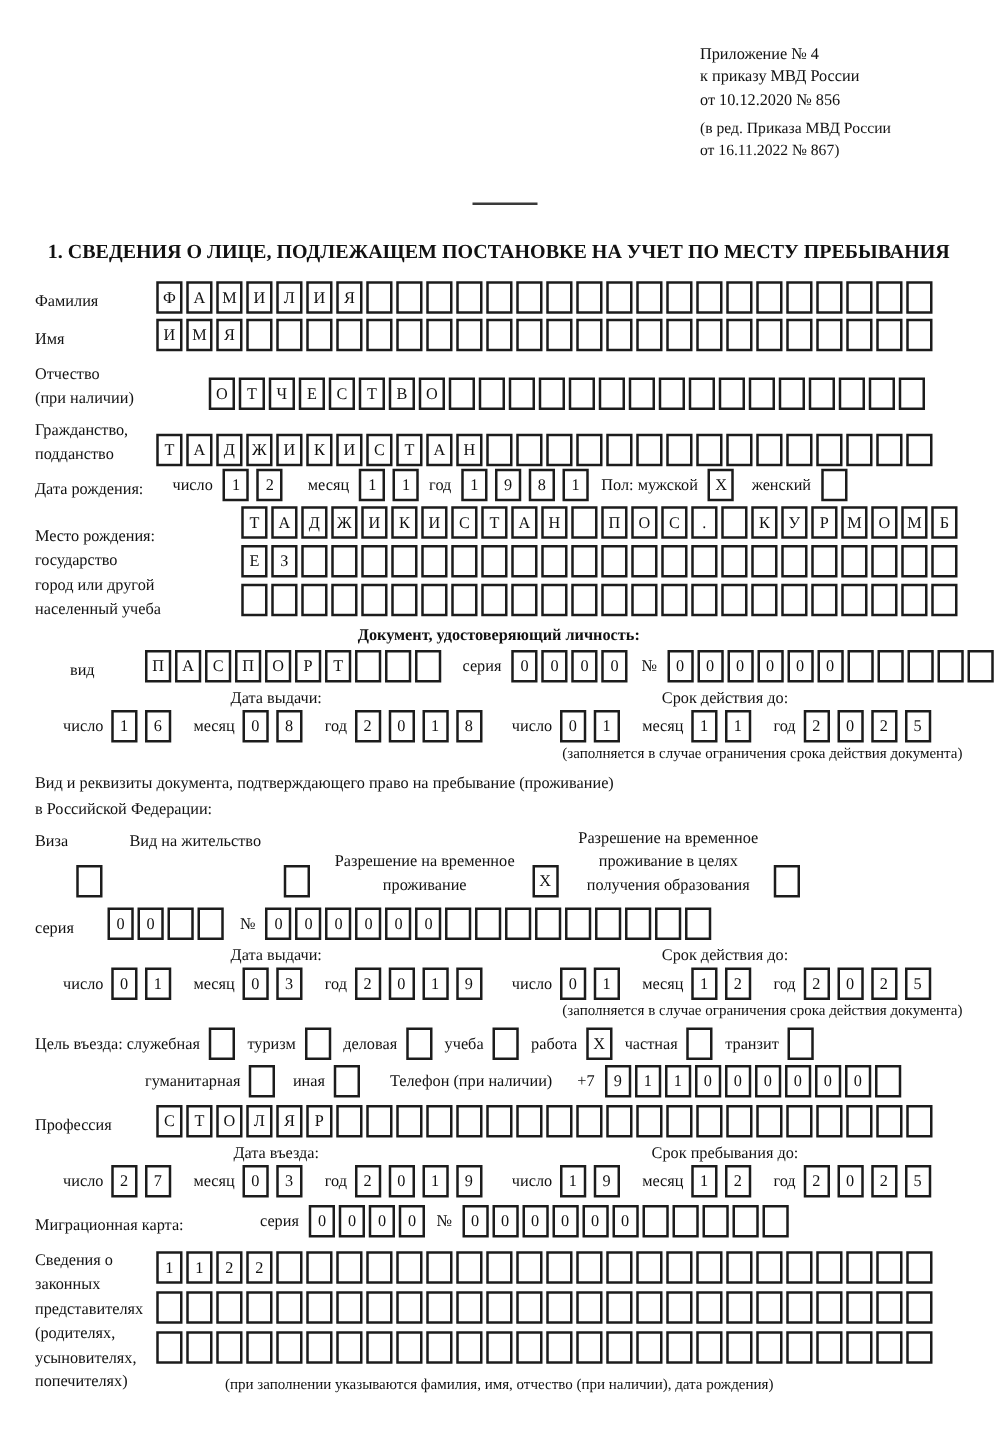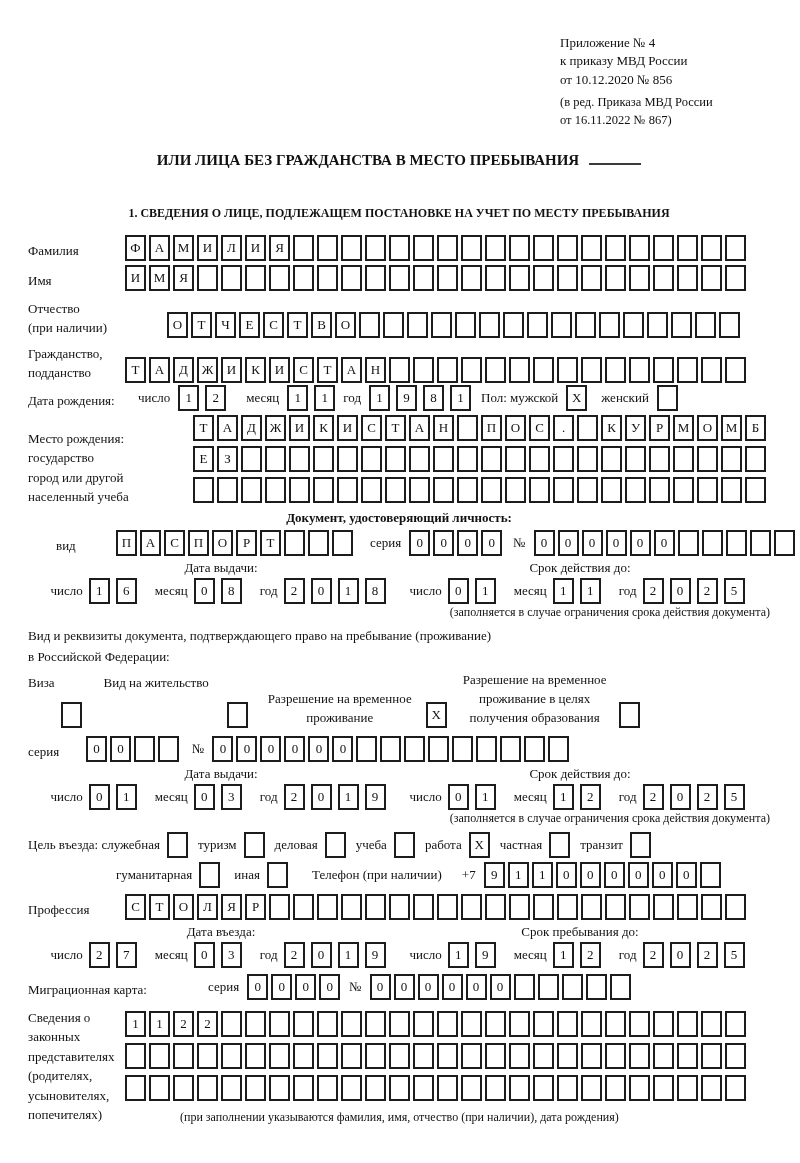--- a/index.html
+++ b/index.html
@@ -9,21 +9,21 @@
 
   
   .hdr { margin-left. : 0; margin-left: 532px; line-height: 1.42; }
   .hdr .l { white-space: nowrap; }
   .hdr .sub { font-size: 12.5px; margin-top: 5px; line-height: 1.4; }
   .forma { text-align: right; font-weight: bold; font-size: 14px; margin-top: 12px; letter-spacing: .5px; }
 
   
   .title { text-align: center; font-weight: bold; font-size: 15px; line-height: 1.5; margin-top: 20px; }
   .uline { display: inline-block; width: 52px; border-bottom: 2px solid #3a3a3a; height: 14px; margin-left: 10px; }
-  .sect { text-align: center; font-weight: bold; font-size: 12px; margin-top: 34px; white-space: nowrap; }
+  .sect { text-align: center; font-weight: bold; font-size: 16px; margin-top: 21px; white-space: nowrap; }
 
   .form { margin-top: 14px; }
   .row { display: flex; align-items: flex-end; flex-wrap: nowrap; margin-bottom: 4px; }
   .lbl { flex: none; line-height: 1.45; padding-top: 4px; }
   .lbl2 { line-height: 1.5; }
   .cells { display: inline-flex; flex: none; }
   .cell { display: inline-flex; flex: none; align-items: center; justify-content: center;
     width: 21px; height: 26px; border: 2px solid #1c1c1c; margin-right: 3px;
     font-size: 13px; background: #fff; }
   .gap .cell { margin-right: 6px; }
@@ -57,21 +57,21 @@
     <div class="l">Приложение № 4</div>
     <div class="l">к приказу МВД России</div>
     <div class="l">от 10.12.2020 № 856</div>
     <div class="sub">
       <div class="l">(в ред. Приказа МВД России</div>
       <div class="l">от 16.11.2022 № 867)</div>
     </div>
   </div>
 
   <div class="title">
-    <div><span>ИЛИ ЛИЦА БЕЗ ГРАЖДАНСТВА В МЕСТО ПРЕБЫВАНИЯ</span><span class="uline"></span></div>
+    <div><span class="uline"></span></div>
   </div>
   <div class="sect">1. СВЕДЕНИЯ О ЛИЦЕ, ПОДЛЕЖАЩЕМ ПОСТАНОВКЕ НА УЧЕТ ПО МЕСТУ ПРЕБЫВАНИЯ</div>
 
   <div class="form">
 
     <div class="row">
       <span class="lbl w97">Фамилия</span>
       <span class="cells">
           <span class="cell">Ф</span>
           <span class="cell">А</span>

